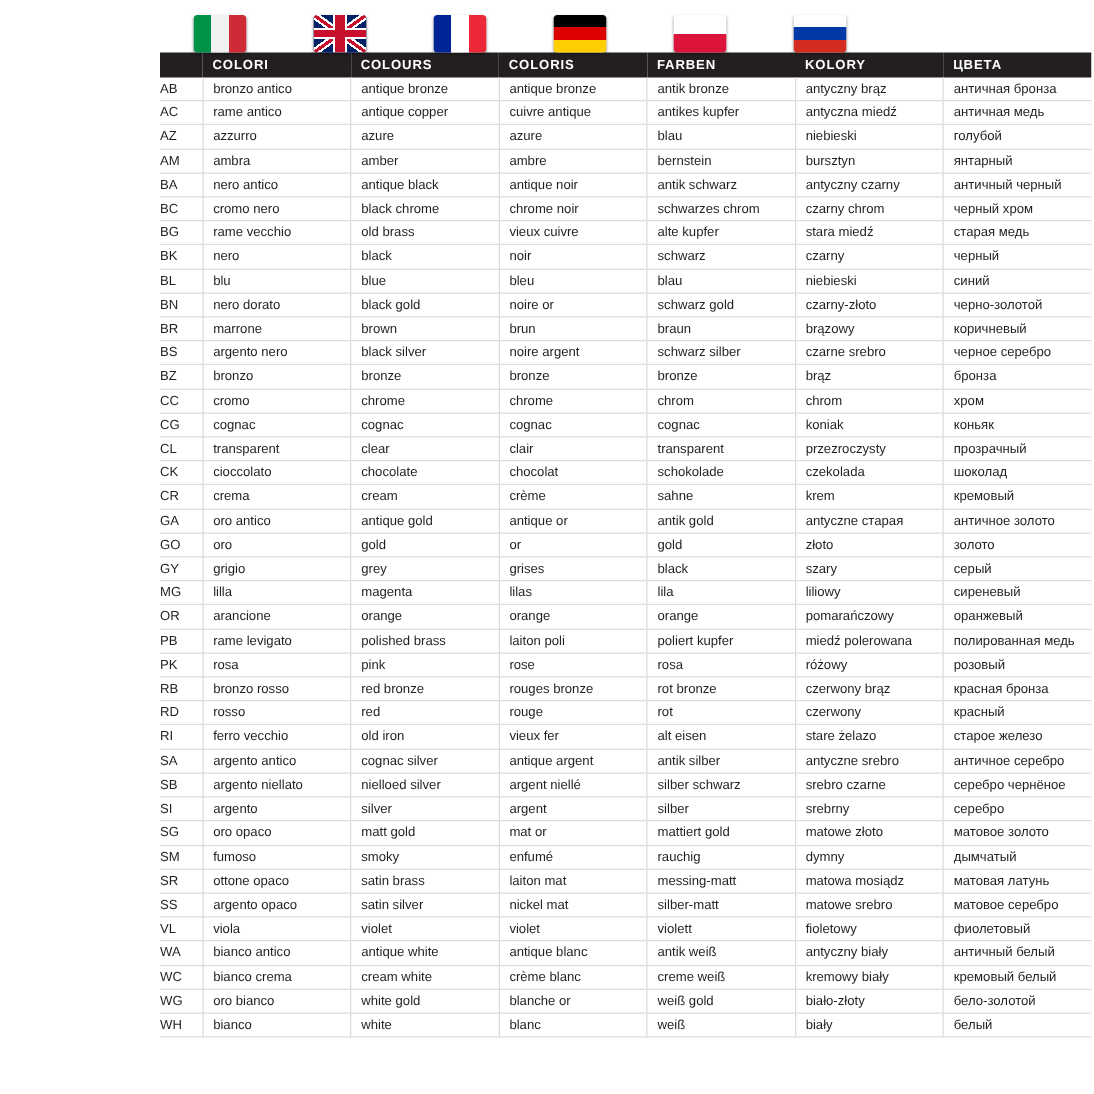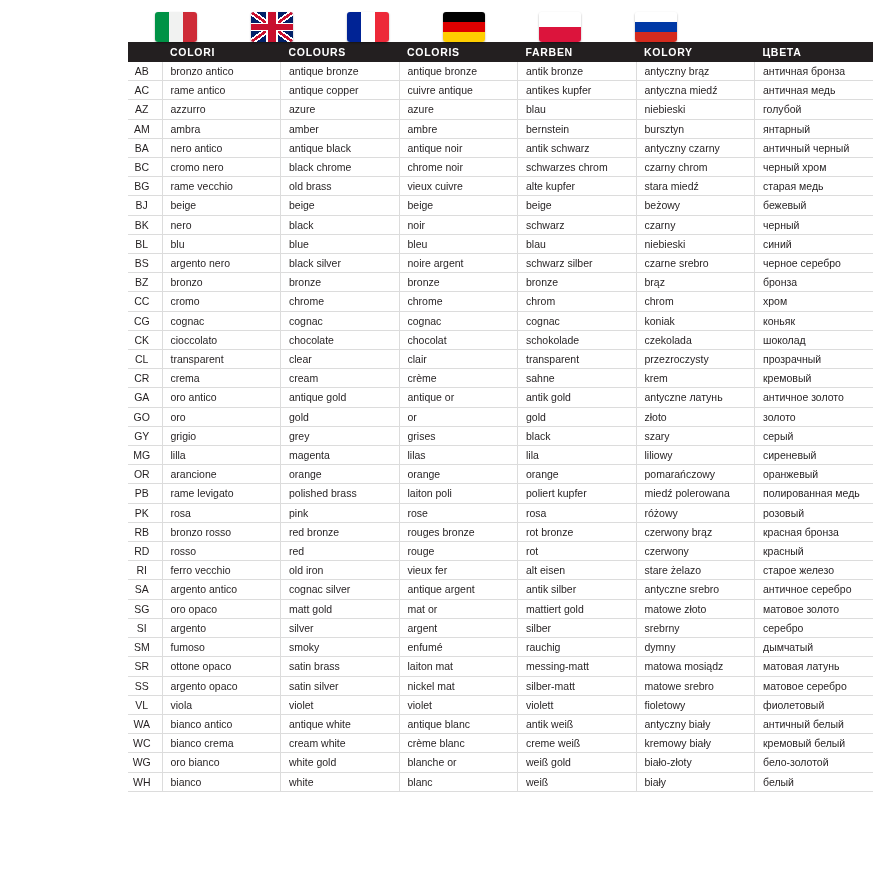--- a/index.html
+++ b/index.html
@@ -125,21 +125,21 @@
     border-bottom: 1px solid #dcdcdc;
     border-right: 1px solid #dcdcdc;
     white-space: nowrap;
     overflow: hidden;
     box-sizing: border-box;
   }
   table.colors td.code {
     width: 34px;
     padding-left: 0;
     padding-right: 6px;
-    text-align: center;
+    text-align: left;
     color: #231f20;
     border-right: 1px solid #dcdcdc;
   }
   table.colors td.lang { width: 96px; }
   table.colors td.lang-last { border-right: none; }
   table.colors tr:first-child td { border-top: none; }
 </style>
 </head>
 <body>
 
@@ -242,47 +242,56 @@
         <tr>
           <td class="code">BG</td>
           <td class="lang">rame vecchio</td>
           <td class="lang">old brass</td>
           <td class="lang">vieux cuivre</td>
           <td class="lang">alte kupfer</td>
           <td class="lang">stara miedź</td>
           <td class="lang lang-last">старая медь</td>
         </tr>
         <tr>
-          <td class="code">BJ</td>
-          <td class="lang">beige</td>
-          <td class="lang">beige</td>
-          <td class="lang">beige</td>
-          <td class="lang">beige</td>
-          <td class="lang">beżowy</td>
-          <td class="lang lang-last">бежевый</td>
-        </tr>
-        <tr>
           <td class="code">BK</td>
           <td class="lang">nero</td>
           <td class="lang">black</td>
           <td class="lang">noir</td>
           <td class="lang">schwarz</td>
           <td class="lang">czarny</td>
           <td class="lang lang-last">черный</td>
         </tr>
         <tr>
           <td class="code">BL</td>
           <td class="lang">blu</td>
           <td class="lang">blue</td>
           <td class="lang">bleu</td>
           <td class="lang">blau</td>
           <td class="lang">niebieski</td>
           <td class="lang lang-last">синий</td>
         </tr>
         <tr>
+          <td class="code">BN</td>
+          <td class="lang">nero dorato</td>
+          <td class="lang">black gold</td>
+          <td class="lang">noire or</td>
+          <td class="lang">schwarz gold</td>
+          <td class="lang">czarny-złoto</td>
+          <td class="lang lang-last">черно-золотой</td>
+        </tr>
+        <tr>
+          <td class="code">BR</td>
+          <td class="lang">marrone</td>
+          <td class="lang">brown</td>
+          <td class="lang">brun</td>
+          <td class="lang">braun</td>
+          <td class="lang">brązowy</td>
+          <td class="lang lang-last">коричневый</td>
+        </tr>
+        <tr>
           <td class="code">BS</td>
           <td class="lang">argento nero</td>
           <td class="lang">black silver</td>
           <td class="lang">noire argent</td>
           <td class="lang">schwarz silber</td>
           <td class="lang">czarne srebro</td>
           <td class="lang lang-last">черное серебро</td>
         </tr>
         <tr>
           <td class="code">BZ</td>
@@ -305,53 +314,53 @@
         <tr>
           <td class="code">CG</td>
           <td class="lang">cognac</td>
           <td class="lang">cognac</td>
           <td class="lang">cognac</td>
           <td class="lang">cognac</td>
           <td class="lang">koniak</td>
           <td class="lang lang-last">коньяк</td>
         </tr>
         <tr>
+          <td class="code">CL</td>
+          <td class="lang">transparent</td>
+          <td class="lang">clear</td>
+          <td class="lang">clair</td>
+          <td class="lang">transparent</td>
+          <td class="lang">przezroczysty</td>
+          <td class="lang lang-last">прозрачный</td>
+        </tr>
+        <tr>
           <td class="code">CK</td>
           <td class="lang">cioccolato</td>
           <td class="lang">chocolate</td>
           <td class="lang">chocolat</td>
           <td class="lang">schokolade</td>
           <td class="lang">czekolada</td>
           <td class="lang lang-last">шоколад</td>
         </tr>
         <tr>
-          <td class="code">CL</td>
-          <td class="lang">transparent</td>
-          <td class="lang">clear</td>
-          <td class="lang">clair</td>
-          <td class="lang">transparent</td>
-          <td class="lang">przezroczysty</td>
-          <td class="lang lang-last">прозрачный</td>
-        </tr>
-        <tr>
           <td class="code">CR</td>
           <td class="lang">crema</td>
           <td class="lang">cream</td>
           <td class="lang">crème</td>
           <td class="lang">sahne</td>
           <td class="lang">krem</td>
           <td class="lang lang-last">кремовый</td>
         </tr>
         <tr>
           <td class="code">GA</td>
           <td class="lang">oro antico</td>
           <td class="lang">antique gold</td>
           <td class="lang">antique or</td>
           <td class="lang">antik gold</td>
-          <td class="lang">antyczne латунь</td>
+          <td class="lang">antyczne старая</td>
           <td class="lang lang-last">античное золото</td>
         </tr>
         <tr>
           <td class="code">GO</td>
           <td class="lang">oro</td>
           <td class="lang">gold</td>
           <td class="lang">or</td>
           <td class="lang">gold</td>
           <td class="lang">złoto</td>
           <td class="lang lang-last">золото</td>
@@ -431,38 +440,47 @@
         <tr>
           <td class="code">SA</td>
           <td class="lang">argento antico</td>
           <td class="lang">cognac silver</td>
           <td class="lang">antique argent</td>
           <td class="lang">antik silber</td>
           <td class="lang">antyczne srebro</td>
           <td class="lang lang-last">античное серебро</td>
         </tr>
         <tr>
+          <td class="code">SB</td>
+          <td class="lang">argento niellato</td>
+          <td class="lang">nielloed silver</td>
+          <td class="lang">argent niellé</td>
+          <td class="lang">silber schwarz</td>
+          <td class="lang">srebro czarne</td>
+          <td class="lang lang-last">серебро чернёное</td>
+        </tr>
+        <tr>
+          <td class="code">SI</td>
+          <td class="lang">argento</td>
+          <td class="lang">silver</td>
+          <td class="lang">argent</td>
+          <td class="lang">silber</td>
+          <td class="lang">srebrny</td>
+          <td class="lang lang-last">серебро</td>
+        </tr>
+        <tr>
           <td class="code">SG</td>
           <td class="lang">oro opaco</td>
           <td class="lang">matt gold</td>
           <td class="lang">mat or</td>
           <td class="lang">mattiert gold</td>
           <td class="lang">matowe złoto</td>
           <td class="lang lang-last">матовое золото</td>
         </tr>
         <tr>
-          <td class="code">SI</td>
-          <td class="lang">argento</td>
-          <td class="lang">silver</td>
-          <td class="lang">argent</td>
-          <td class="lang">silber</td>
-          <td class="lang">srebrny</td>
-          <td class="lang lang-last">серебро</td>
-        </tr>
-        <tr>
           <td class="code">SM</td>
           <td class="lang">fumoso</td>
           <td class="lang">smoky</td>
           <td class="lang">enfumé</td>
           <td class="lang">rauchig</td>
           <td class="lang">dymny</td>
           <td class="lang lang-last">дымчатый</td>
         </tr>
         <tr>
           <td class="code">SR</td>

